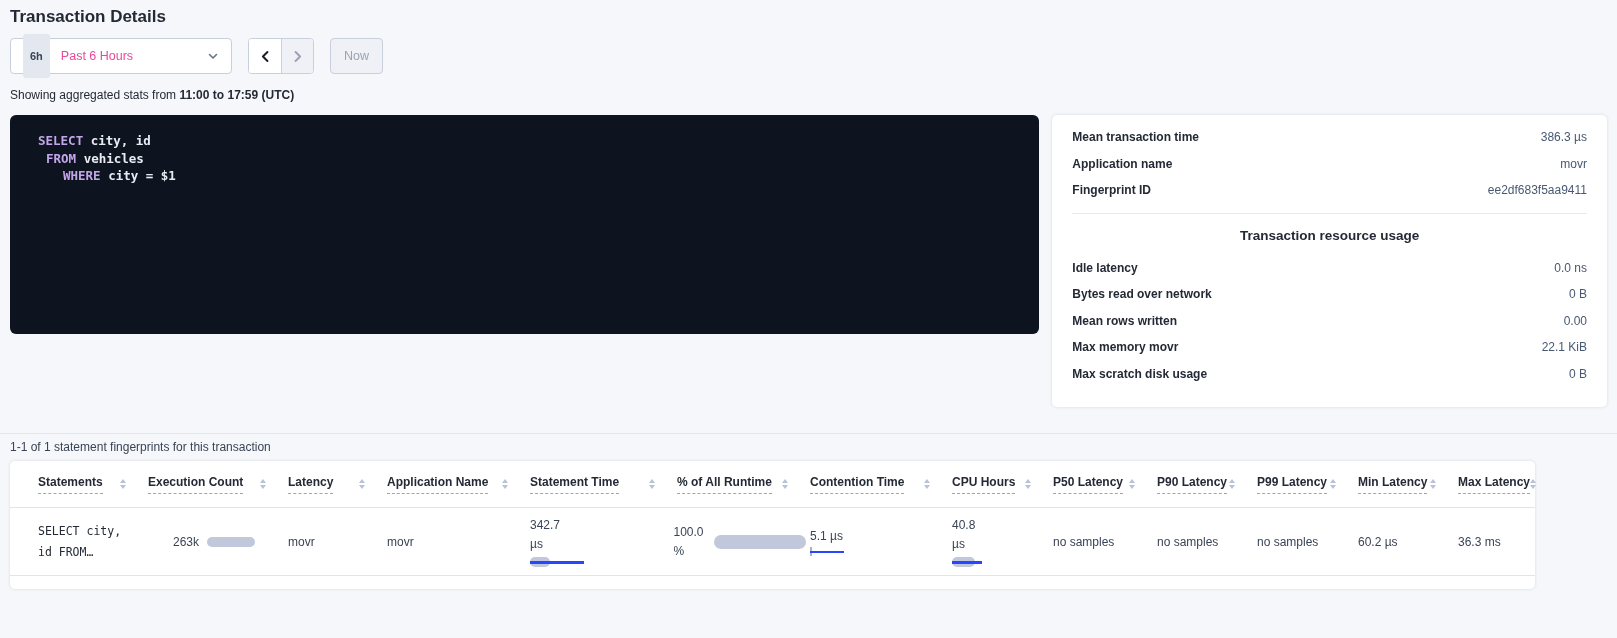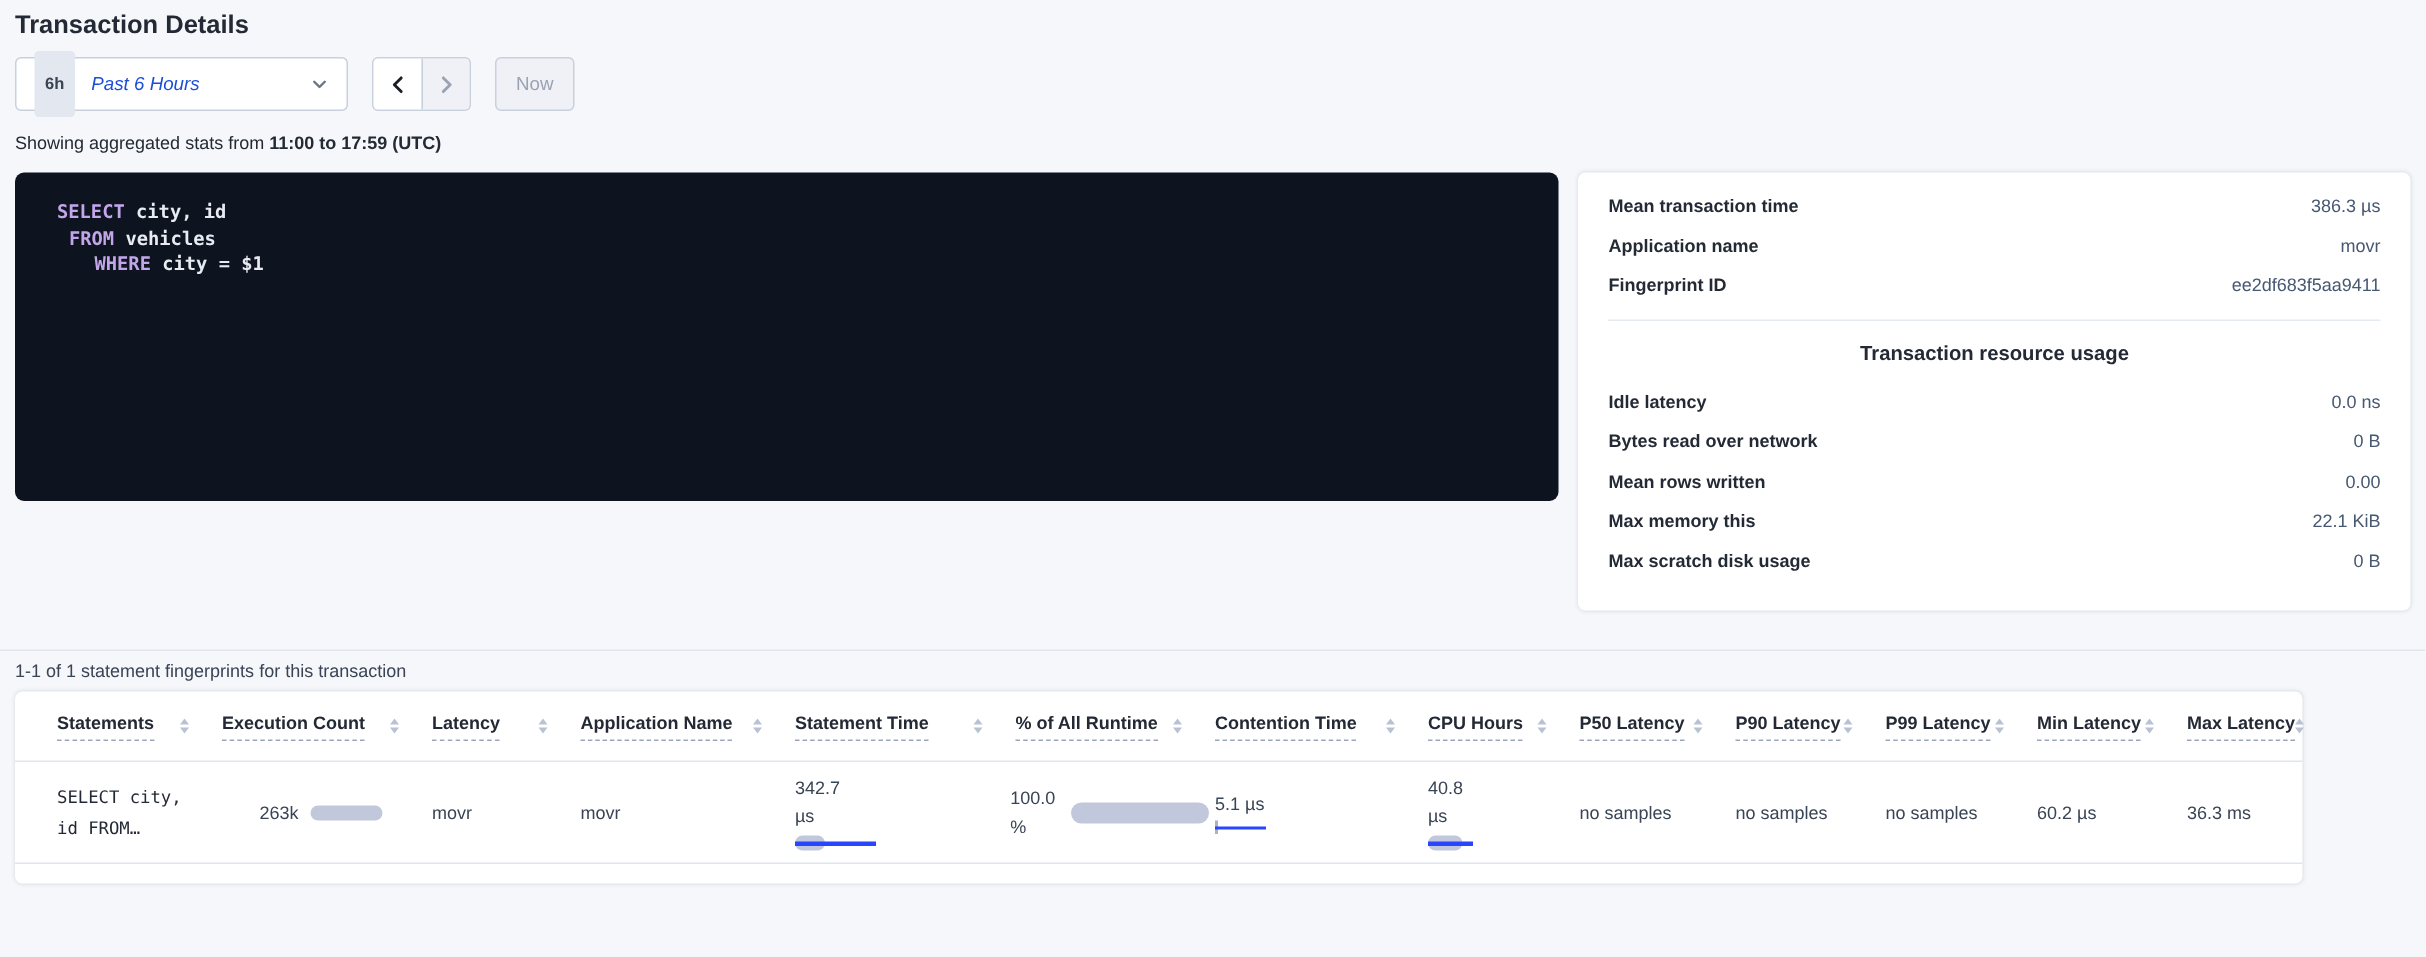--- a/index.html
+++ b/index.html
@@ -20,21 +20,21 @@
   .controls { display:flex; align-items:center; margin-top:10px; height:36px; }
   .time-picker {
     width:222px; height:36px; background:#ffffff;
     border:1px solid #c8cfdd; border-radius:4px;
     display:flex; align-items:center; padding:0 12px; cursor:pointer;
   }
   .time-badge {
     background:#e2e7f0; color:#394455; font-size:11px; font-weight:700;
     padding:16px 7px; border-radius:3px;
   }
-  .time-label { font-size:12.5px; color:#1d4ed8; margin-left:11px;font-style:italic; }
+  .time-label { font-size:12.5px; color:#ec4899; margin-left:11px; }
   .chev-down { margin-left:auto; color:#6a7485; display:flex; }
   .nav-group {
     display:flex; margin-left:16px; border:1px solid #c8cfdd; border-radius:4px;
     overflow:hidden; height:36px;
   }
   .nav-btn {
     width:32px; height:34px; border:none; display:flex; align-items:center;
     justify-content:center; cursor:pointer; background:#ffffff; color:#1b1e23;
   }
   .nav-btn.next { background:#eff1f6; color:#9aa3b5; border-left:1px solid #c8cfdd; }
@@ -185,21 +185,21 @@
       </div>
       <div class="sum-row">
         <span class="sum-label">Bytes read over network</span>
         <span class="sum-value">0 B</span>
       </div>
       <div class="sum-row">
         <span class="sum-label">Mean rows written</span>
         <span class="sum-value">0.00</span>
       </div>
       <div class="sum-row">
-        <span class="sum-label">Max memory this</span>
+        <span class="sum-label">Max memory movr</span>
         <span class="sum-value">22.1 KiB</span>
       </div>
       <div class="sum-row">
         <span class="sum-label">Max scratch disk usage</span>
         <span class="sum-value">0 B</span>
       </div>
     </aside>
   </div>
 
   <div class="page-divider"></div>

